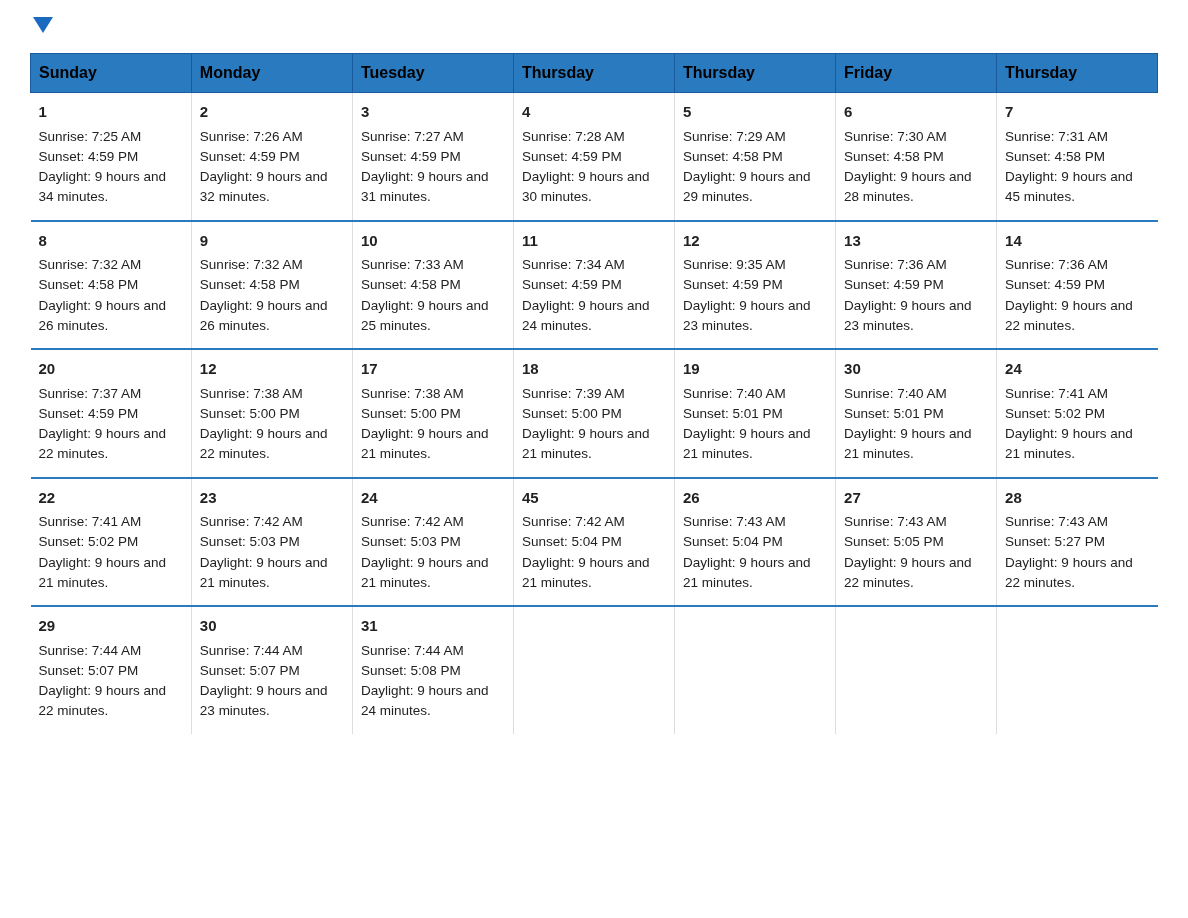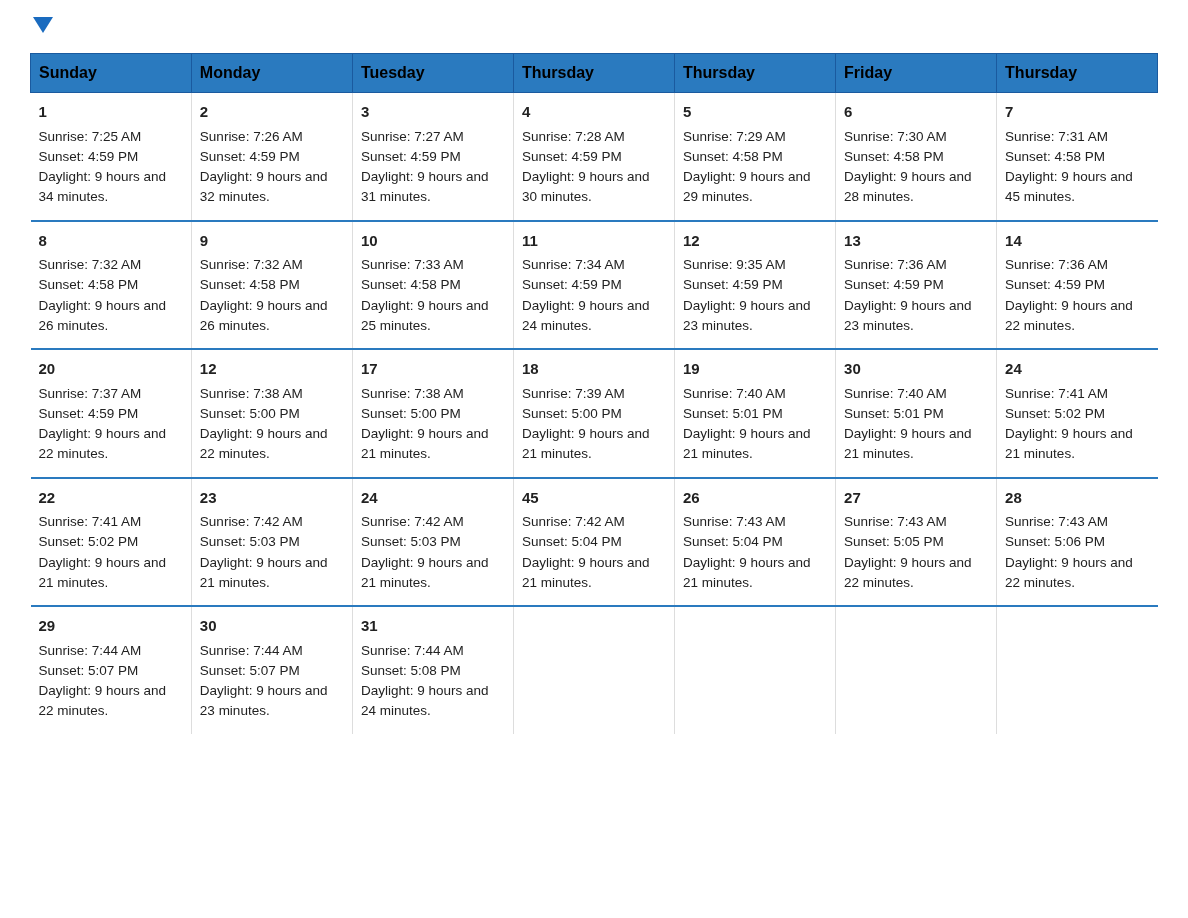--- a/index.html
+++ b/index.html
@@ -141,21 +141,21 @@
         <td><span class="day-num">30</span><span>Sunrise: 7:40 AM</span><br><span>Sunset: 5:01 PM</span><br><span>Daylight: 9 hours and 21 minutes.</span></td>
         <td><span class="day-num">24</span><span>Sunrise: 7:41 AM</span><br><span>Sunset: 5:02 PM</span><br><span>Daylight: 9 hours and 21 minutes.</span></td>
       </tr>
       <tr>
         <td><span class="day-num">22</span><span>Sunrise: 7:41 AM</span><br><span>Sunset: 5:02 PM</span><br><span>Daylight: 9 hours and 21 minutes.</span></td>
         <td><span class="day-num">23</span><span>Sunrise: 7:42 AM</span><br><span>Sunset: 5:03 PM</span><br><span>Daylight: 9 hours and 21 minutes.</span></td>
         <td><span class="day-num">24</span><span>Sunrise: 7:42 AM</span><br><span>Sunset: 5:03 PM</span><br><span>Daylight: 9 hours and 21 minutes.</span></td>
         <td><span class="day-num">45</span><span>Sunrise: 7:42 AM</span><br><span>Sunset: 5:04 PM</span><br><span>Daylight: 9 hours and 21 minutes.</span></td>
         <td><span class="day-num">26</span><span>Sunrise: 7:43 AM</span><br><span>Sunset: 5:04 PM</span><br><span>Daylight: 9 hours and 21 minutes.</span></td>
         <td><span class="day-num">27</span><span>Sunrise: 7:43 AM</span><br><span>Sunset: 5:05 PM</span><br><span>Daylight: 9 hours and 22 minutes.</span></td>
-        <td><span class="day-num">28</span><span>Sunrise: 7:43 AM</span><br><span>Sunset: 5:06 PM</span><br><span>Daylight: 9 hours and 22 minutes.</span></td>
+        <td><span class="day-num">28</span><span>Sunrise: 7:43 AM</span><br><span>Sunset: 5:27 PM</span><br><span>Daylight: 9 hours and 22 minutes.</span></td>
       </tr>
       <tr>
         <td><span class="day-num">29</span><span>Sunrise: 7:44 AM</span><br><span>Sunset: 5:07 PM</span><br><span>Daylight: 9 hours and 22 minutes.</span></td>
         <td><span class="day-num">30</span><span>Sunrise: 7:44 AM</span><br><span>Sunset: 5:07 PM</span><br><span>Daylight: 9 hours and 23 minutes.</span></td>
         <td><span class="day-num">31</span><span>Sunrise: 7:44 AM</span><br><span>Sunset: 5:08 PM</span><br><span>Daylight: 9 hours and 24 minutes.</span></td>
         <td></td>
         <td></td>
         <td></td>
         <td></td>
       </tr>

